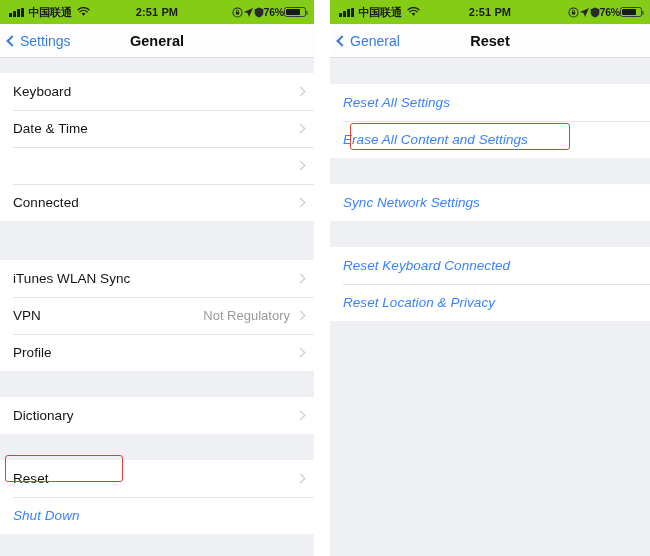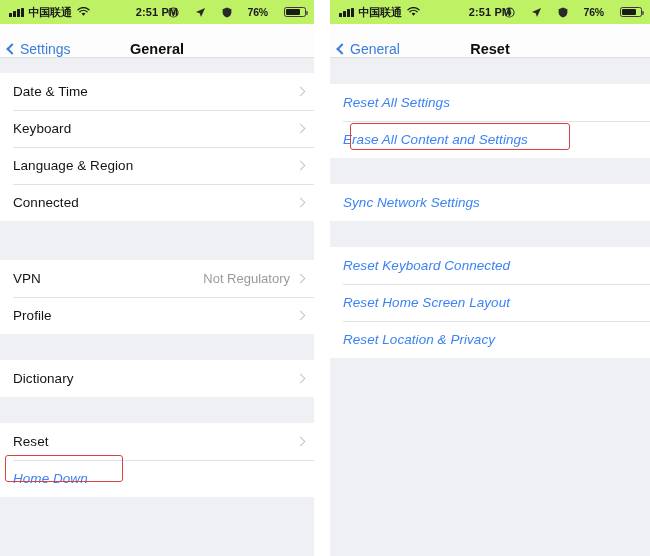--- a/index.html
+++ b/index.html
@@ -25,30 +25,30 @@
     background: #eff0f3;
     overflow: hidden;
   }
   .phone-left  { width: 314px; }
   .gutter      { width: 16px; height: 556px; background: #ffffff; }
   .phone-right { width: 320px; }
 
   
   .statusbar {
     height: 24px;
-    background: #bef264;
+    background: #84cc16;
     display: flex;
     align-items: center;
     padding: 0 9px 0 9px;
     font-size: 11px;
     color: #1a1a1a;
     position: relative;
   }
   .sb-left  { display: flex; align-items: center; gap: 5px; }
-  .sb-right { display: flex; align-items: center; gap: 16px; position: absolute; right: 8px; top: 0; height: 24px; }
+  .sb-right { display: flex; align-items: center; gap: 0; position: absolute; right: 8px; top: 0; height: 24px; }
   .sb-center {
     position: absolute; left: 0; right: 0; top: 0; height: 24px;
     display: flex; align-items: center; justify-content: center;
     font-size: 11px; font-weight: bold; letter-spacing: .1px;
   }
   .carrier { font-size: 11px; font-weight: 600; letter-spacing: -.2px; }
 
   .bars { display: flex; align-items: flex-end; gap: 1.5px; height: 9px; }
   .bars i { display: block; width: 2.5px; background: #1a1a1a; border-radius: .5px; }
   .bars i:nth-child(1) { height: 3.5px; }
@@ -68,21 +68,21 @@
   }
   .battery span { display: block; height: 100%; width: 76%; background: #1a1a1a; border-radius: 1px; }
 
   
   .navbar {
     height: 34px;
     background: #fdfdfd;
     border-bottom: 1px solid #dfdfe1;
     position: relative;
     display: flex;
-    align-items: flex-end;
+    align-items: center;
   }
   .back {
     display: flex; align-items: center; gap: 3px;
     padding-left: 8px; color: #3b7ddd; font-size: 14px; cursor: pointer;
   }
   .chev-back {
     width: 8px; height: 8px;
     border-left: 2px solid #3b7ddd; border-bottom: 2px solid #3b7ddd;
     transform: rotate(45deg); margin-right: 1px;
   }
@@ -177,39 +177,42 @@
       <div class="back">
         <span class="chev-back"></span>
         <span>Settings</span>
       </div>
       <div class="nav-title">General</div>
     </div>
 
     <div class="gap" style="height:15px"></div>
     <div class="list">
       <div class="row">
+        <span class="row-label">Keyboard</span>
+        <span class="chev"></span>
+      </div>
+      <div class="row">
         <span class="row-label">Date &amp; Time</span>
         <span class="chev"></span>
       </div>
       <div class="row">
-        <span class="row-label">Keyboard</span>
-        <span class="chev"></span>
-      </div>
-      <div class="row">
-        <span class="row-label">Language &amp; Region</span>
         <span class="chev"></span>
       </div>
       <div class="row">
         <span class="row-label">Connected</span>
         <span class="chev"></span>
       </div>
     </div>
 
     <div class="gap" style="height:39px"></div>
     <div class="list">
+      <div class="row">
+        <span class="row-label">iTunes WLAN Sync</span>
+        <span class="chev"></span>
+      </div>
       <div class="row">
         <span class="row-label">VPN</span>
         <span class="row-value">Not Regulatory</span>
         <span class="chev"></span>
       </div>
       <div class="row">
         <span class="row-label">Profile</span>
         <span class="chev"></span>
       </div>
     </div>
@@ -222,21 +225,21 @@
       </div>
     </div>
 
     <div class="gap" style="height:26px"></div>
     <div class="list">
       <div class="row">
         <span class="row-label">Reset</span>
         <span class="chev"></span>
       </div>
       <div class="row row-link">
-        <span class="row-label">Home Down</span>
+        <span class="row-label">Shut Down</span>
       </div>
     </div>
 
     <div class="hl hl-reset"></div>
   </div>
 
   <div class="gutter"></div>
 
   <div class="phone phone-right">
 
@@ -299,23 +302,20 @@
         <span class="row-label">Sync Network Settings</span>
       </div>
     </div>
 
     <div class="gap" style="height:26px"></div>
     <div class="list">
       <div class="row row-link">
         <span class="row-label">Reset Keyboard Connected</span>
       </div>
       <div class="row row-link">
-        <span class="row-label">Reset Home Screen Layout</span>
-      </div>
-      <div class="row row-link">
         <span class="row-label">Reset Location &amp; Privacy</span>
       </div>
     </div>
 
     <div class="hl hl-erase"></div>
   </div>
 
 </div>
 
 </body></html>

